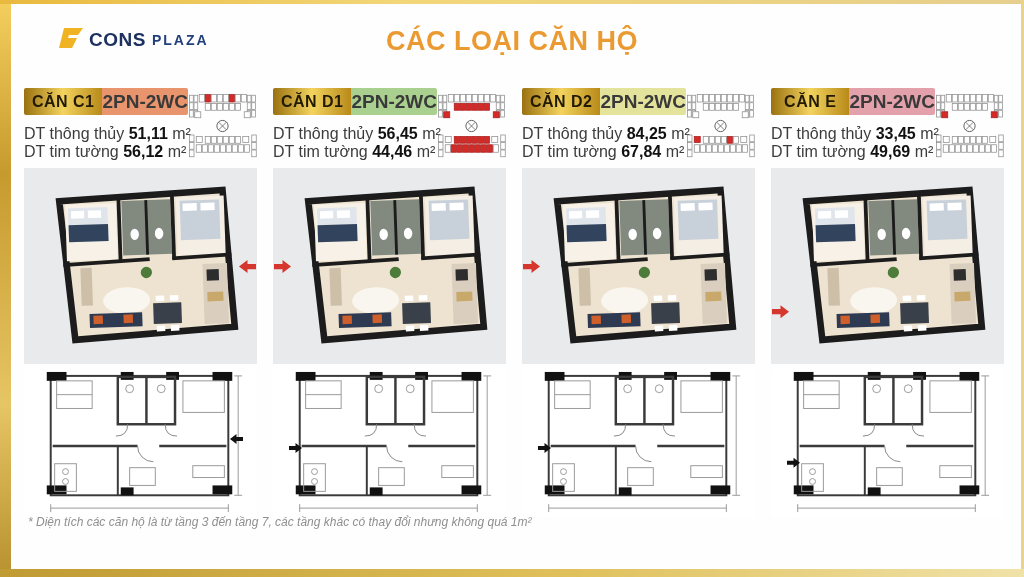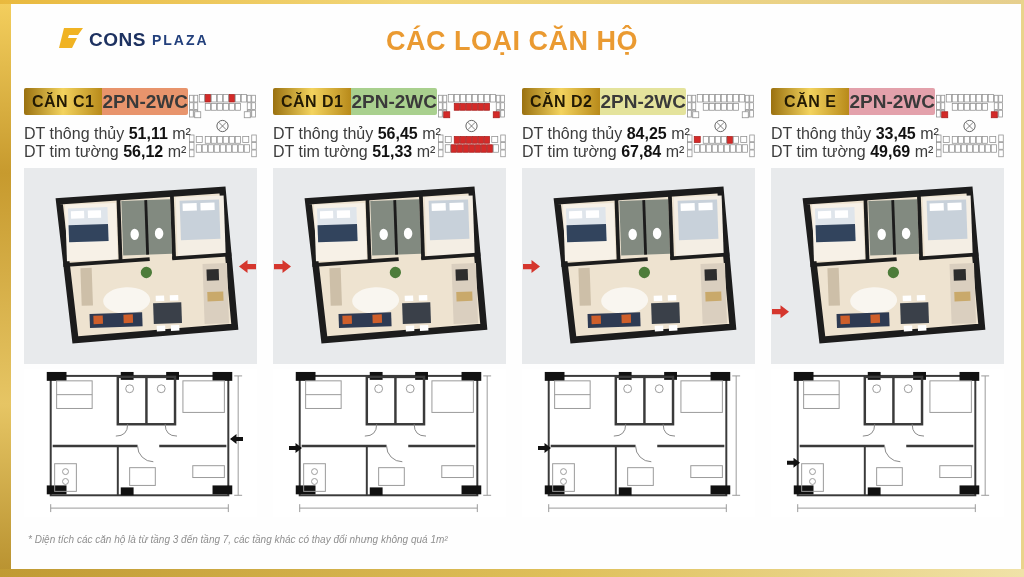--- a/index.html
+++ b/index.html
@@ -48,21 +48,21 @@
     clip-path:polygon(0 50%,50% 0,50% 30%,100% 30%,100% 70%,50% 70%,50% 100%);}
   .arrow2d{width:13px;height:10px;background:#111;
     clip-path:polygon(0 50%,50% 0,50% 30%,100% 30%,100% 70%,50% 70%,50% 100%);}
   .arrow3d.side-right{right:1px;top:47%;}
   .arrow3d.side-left{left:1px;top:47%;transform:scaleX(-1);}
   .arrow3d.side-left-low{left:1px;top:70%;transform:scaleX(-1);}
   .arrow2d.side-right{right:14px;top:44%;}
   .arrow2d.side-left{left:16px;top:50%;transform:scaleX(-1);}
   .arrow2d.side-left-low{left:16px;top:60%;transform:scaleX(-1);}
   
-  .footnote{position:absolute;left:28px;bottom:32px;font-size:10px;font-style:italic;color:#8f8f8f;}
+  .footnote{position:absolute;left:28px;bottom:48px;font-size:12px;font-style:italic;color:#8f8f8f;}
 </style>
 </head>
 <body>
 
 <div class="slide">
 
   <div class="border-left"></div>
   <div class="border-top"></div>
   <div class="border-right"></div>
   <div class="border-bottom"></div>
@@ -253,21 +253,21 @@
           <span class="badge-name">CĂN D1</span>
           <span class="badge-type" style="background: rgb(169, 208, 142);">2PN-2WC</span>
         </div>
         <div class="area-line first">
           <span>DT thông thủy</span>
           <b class="a-value">56,45</b>
           <span>m²</span>
         </div>
         <div class="area-line second">
           <span>DT tim tường</span>
-          <b class="a-value">51,33</b>
+          <b class="a-value">44,46</b>
           <span>m²</span>
         </div>
       </div>
       <div class="minimap"><svg viewBox="0 0 92 88" xmlns="http://www.w3.org/2000/svg">
               <rect x="15" y="2" width="7" height="10" fill="#fff" stroke="#8e8e8e" stroke-width="1"></rect>
               <rect x="23" y="2" width="7" height="10" fill="#fff" stroke="#8e8e8e" stroke-width="1"></rect>
               <rect x="31" y="2" width="7" height="10" fill="#fff" stroke="#8e8e8e" stroke-width="1"></rect>
               <rect x="39" y="2" width="7" height="10" fill="#fff" stroke="#8e8e8e" stroke-width="1"></rect>
               <rect x="47" y="2" width="7" height="10" fill="#fff" stroke="#8e8e8e" stroke-width="1"></rect>
               <rect x="55" y="2" width="7" height="10" fill="#fff" stroke="#8e8e8e" stroke-width="1"></rect>

